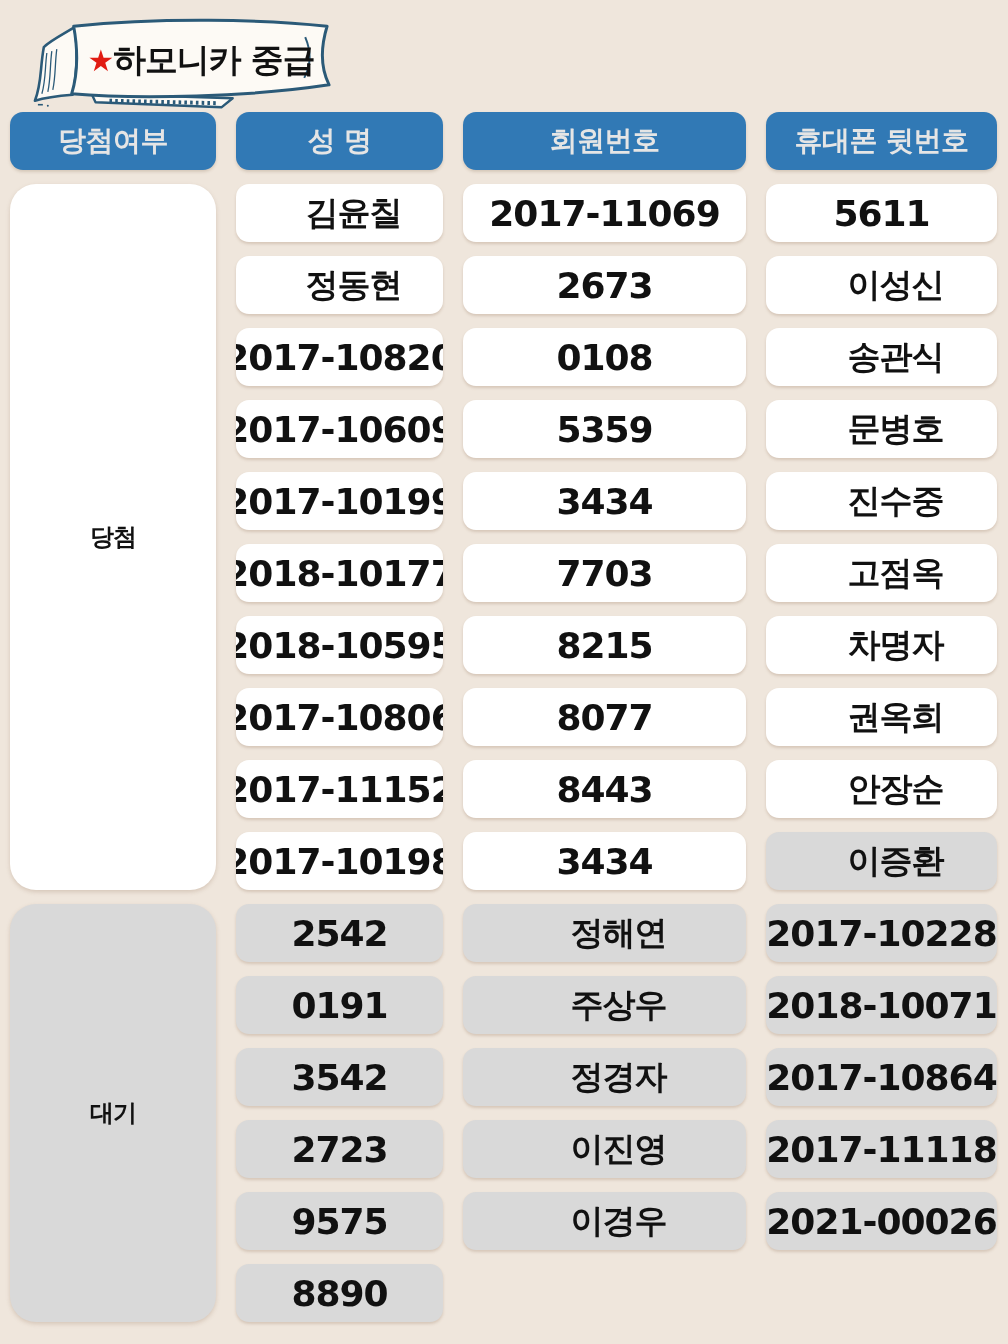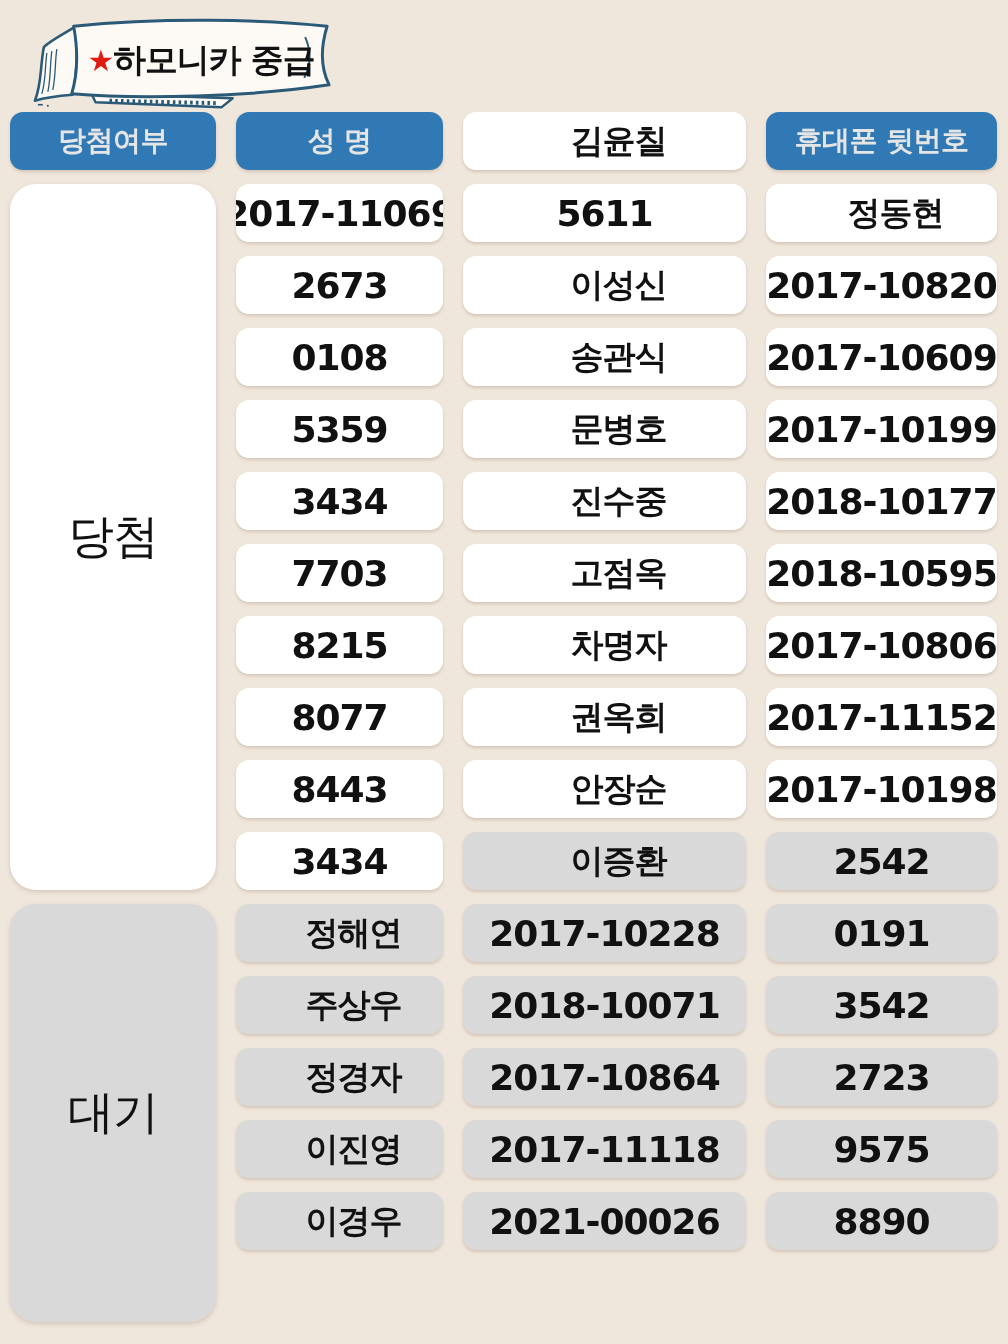--- a/index.html
+++ b/index.html
@@ -50,21 +50,21 @@
     white-space: nowrap; overflow: hidden;
   }
   .cell.gray { background: #d9d9d9; }
   .name   { font-size: 33px; letter-spacing: -1px; padding-left: 28px; }
   .num    { font-size: 36px; letter-spacing: -1px; }
   .group-cell {
     grid-column: 1;
     background: #ffffff;
     border-radius: 26px;
     display: flex; align-items: center; justify-content: center;
-    font-weight: 400; font-size: 46px; letter-spacing: -1px;
+    font-weight: 700; font-size: 24px; letter-spacing: -1px;
     box-shadow: 0 2px 4px rgba(150,120,95,0.28);
   }
   .group-cell.won     { grid-row: 2 / 12; }
   .group-cell.waiting { grid-row: 12 / 18; background: #d9d9d9; }
 </style>
 </head>
 <body>
 
 <div class="page">
 
@@ -88,20 +88,21 @@
       <text x="66" y="65" font-weight="bold" font-size="33" letter-spacing="-1">
         <tspan fill="#e11b12" font-size="30">★</tspan><tspan fill="#111111">하모니카 중급</tspan>
       </text>
     </svg>
   </div>
 
   <div class="grid">
 
     <div class="hdr c1">당첨여부</div>
     <div class="hdr c2">성 명</div>
+    <div class="hdr c3">회원번호</div>
     <div class="hdr c4">휴대폰 뒷번호</div>
 
     <div class="group-cell won">당첨</div>
     <div class="group-cell waiting">대기</div>
 
     <div class="cell name">김윤칠</div>
     <div class="cell num">2017-11069</div>
     <div class="cell num">5611</div>
 
     <div class="cell name">정동현</div>

